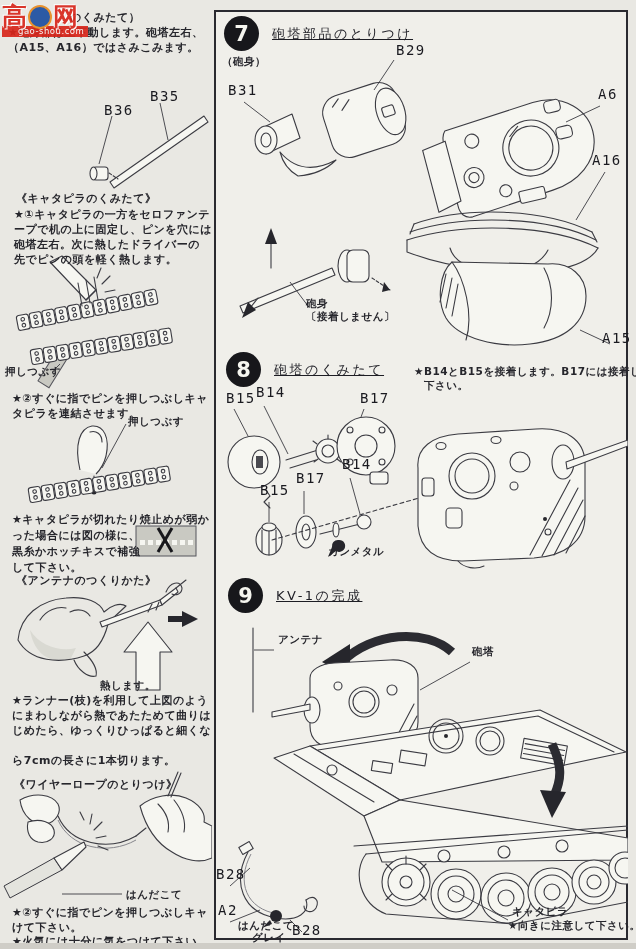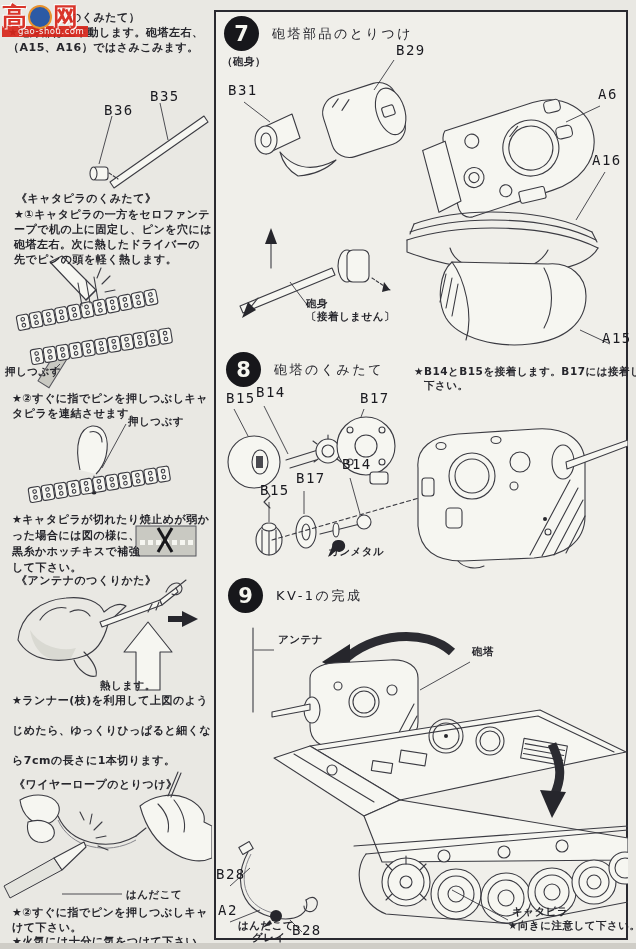--- a/index.html
+++ b/index.html
@@ -9,21 +9,21 @@
   .box{position:absolute;left:214px;top:10px;width:414px;height:930px;border:2px solid #2a2a30;
        background:#f0efea;box-sizing:border-box;}
   .lbl{position:absolute;font-size:11px;line-height:1.35;color:#26262c;white-space:nowrap;letter-spacing:.5px;font-weight:bold;}
   .sm{font-size:10.5px;}
   .part{position:absolute;font-family:"DejaVu Sans Mono","Liberation Mono",monospace;
         font-size:14px;letter-spacing:1.5px;color:#1a1a20;white-space:nowrap;}
   .step{position:absolute;display:flex;align-items:center;gap:13px;}
   .stepnum{width:35px;height:35px;border-radius:50%;background:#17171b;color:#f5f5ef;
            font-size:21px;font-weight:bold;display:flex;align-items:center;justify-content:center;
            font-family:"DejaVu Sans",sans-serif;}
-  .steptitle{font-size:13px;letter-spacing:2.5px;color:#1d1d24;}
+  .steptitle{font-size:13px;letter-spacing:2.5px;color:#1d1d24;text-decoration:underline;}
   svg{position:absolute;left:0;top:0;}
   .s{stroke:#3b3b42;fill:none;stroke-width:1.1;stroke-linecap:round;stroke-linejoin:round;}
   .f{stroke:#3b3b42;fill:#f6f6f1;stroke-width:1.1;stroke-linejoin:round;}
   .g{stroke:#55555c;fill:#c9c9c2;stroke-width:1;}
   .k{fill:#26262c;stroke:none;}
   .ld{stroke:#3b3b42;stroke-width:.9;fill:none;}
   .wm{position:absolute;left:2px;top:4px;z-index:6;opacity:.92;}
   .wm-top{display:flex;align-items:center;font-weight:bold;color:#d8261b;
           font-size:25px;line-height:1;text-shadow:1px 1px 0 #fff,-1px -1px 0 #fff;}
   .wm-badge{width:20px;height:20px;border-radius:50%;background:#1c4fa0;border:2px solid #e88b1f;
@@ -189,20 +189,21 @@
   <div class="lbl" style="left:12px;top:407px;">タピラを連結させます。</div>
   <div class="lbl sm" style="left:128px;top:414px;">押しつぶす</div>
   <div class="lbl" style="left:12px;top:513px;">★キャタピラが切れたり焼止めが弱か</div>
   <div class="lbl" style="left:12px;top:529px;">った場合には図の様に、</div>
   <div class="lbl" style="left:12px;top:545px;">黒糸かホッチキスで補強</div>
   <div class="lbl" style="left:12px;top:561px;">して下さい。</div>
 
   <div class="lbl" style="left:16px;top:574px;">《アンテナのつくりかた》</div>
   <div class="lbl sm" style="left:100px;top:678px;">熱します。</div>
   <div class="lbl" style="left:12px;top:694px;">★ランナー(枝)を利用して上図のよう</div>
+  <div class="lbl" style="left:12px;top:709px;">にまわしながら熱であたためて曲りは</div>
   <div class="lbl" style="left:12px;top:724px;">じめたら、ゆっくりひっぱると細くな</div>
   <div class="lbl" style="left:12px;top:754px;">ら7cmの長さに1本切ります。</div>
 
   <div class="lbl" style="left:14px;top:778px;">《ワイヤーロープのとりつけ》</div>
   <div class="lbl sm" style="left:126px;top:887px;">はんだこて</div>
   <div class="lbl" style="left:12px;top:906px;">★②すぐに指でピンを押しつぶしキャ</div>
   <div class="lbl" style="left:12px;top:921px;">けて下さい。</div>
   <div class="lbl" style="left:12px;top:935px;">★火気には十分に気をつけて下さい。</div>
 
   <div class="box"></div>

